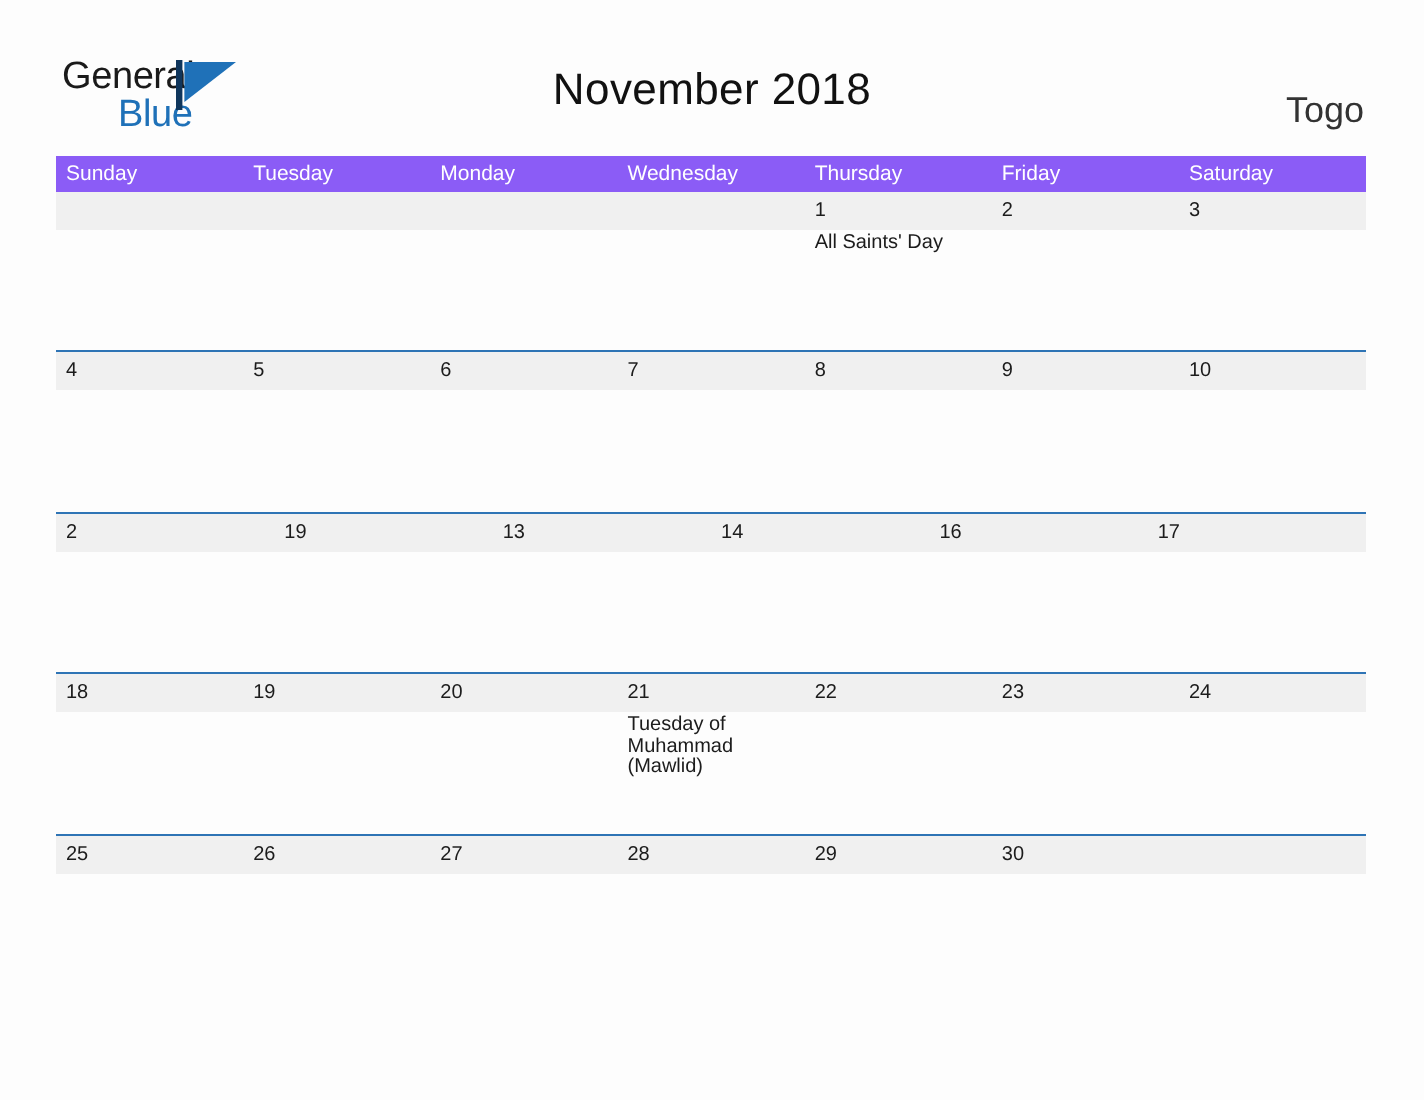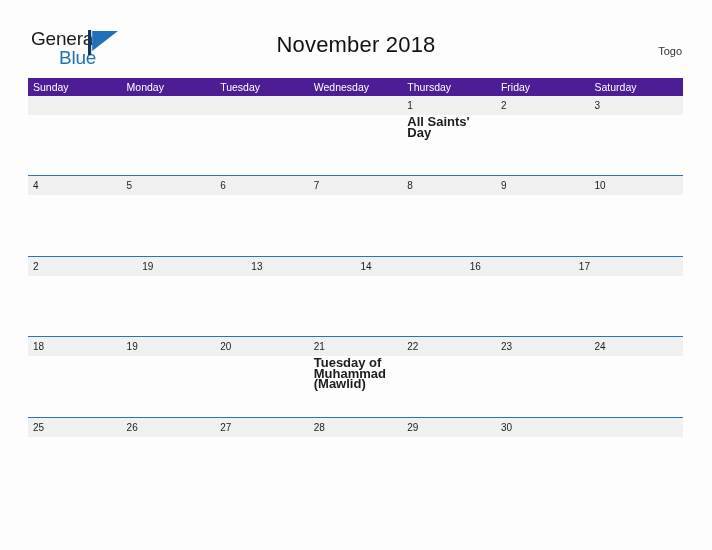--- a/index.html
+++ b/index.html
@@ -77,39 +77,39 @@
     font-weight: normal;
     color: #111111;
     letter-spacing: 0.2px;
     font-family: "Liberation Sans", sans-serif;
   }
 
   .country {
     position: absolute;
     right: 30px;
     top: 45px;
-    font-size: 11px;
+    font-size: 18px;
     color: #333333;
     font-family: "Liberation Sans", sans-serif;
     text-align: right;
   }
 
   
   .calendar {
     position: absolute;
     left: 28px;
     top: 78px;
     width: 655px;
   }
 
   .weekday-row {
     display: flex;
     width: 655px;
     height: 18px;
-    background: #4c1d95;
+    background: #8b5cf6;
   }
   .weekday {
     flex: 1 1 0;
     box-sizing: border-box;
     padding-left: 5px;
     font-size: 10.5px;
     line-height: 18px;
     color: #ffffff;
     font-family: "Liberation Sans", sans-serif;
     white-space: nowrap;
@@ -157,26 +157,25 @@
     z-index: 2;
   }
   .day-events {
     position: absolute;
     left: 5px;
     top: 21px;
     right: 4px;
     z-index: 2;
   }
   .event {
-    font-size: 13px;
+    font-size: 10px;
     line-height: 10.5px;
     color: #1c1c1c;
     font-family: "Liberation Sans", sans-serif;
     word-wrap: break-word;
-    font-weight: bold;
   }
 </style>
 </head>
 <body>
 
 <div class="page">
 
   <div class="header">
 
     <div class="logo">
@@ -191,22 +190,22 @@
     </div>
 
     <div class="cal-title">November 2018</div>
 
     <div class="country">Togo</div>
   </div>
 
   <div class="calendar">
     <div class="weekday-row" id="weekday-row">
         <div class="weekday">Sunday</div>
+        <div class="weekday">Tuesday</div>
         <div class="weekday">Monday</div>
-        <div class="weekday">Tuesday</div>
         <div class="weekday">Wednesday</div>
         <div class="weekday">Thursday</div>
         <div class="weekday">Friday</div>
         <div class="weekday">Saturday</div>
       </div>
     <div id="weeks-container">
         <div class="week-row first">
           <div class="week-inner">
             <div class="day-cell empty">
               <div class="day-band"></div>

